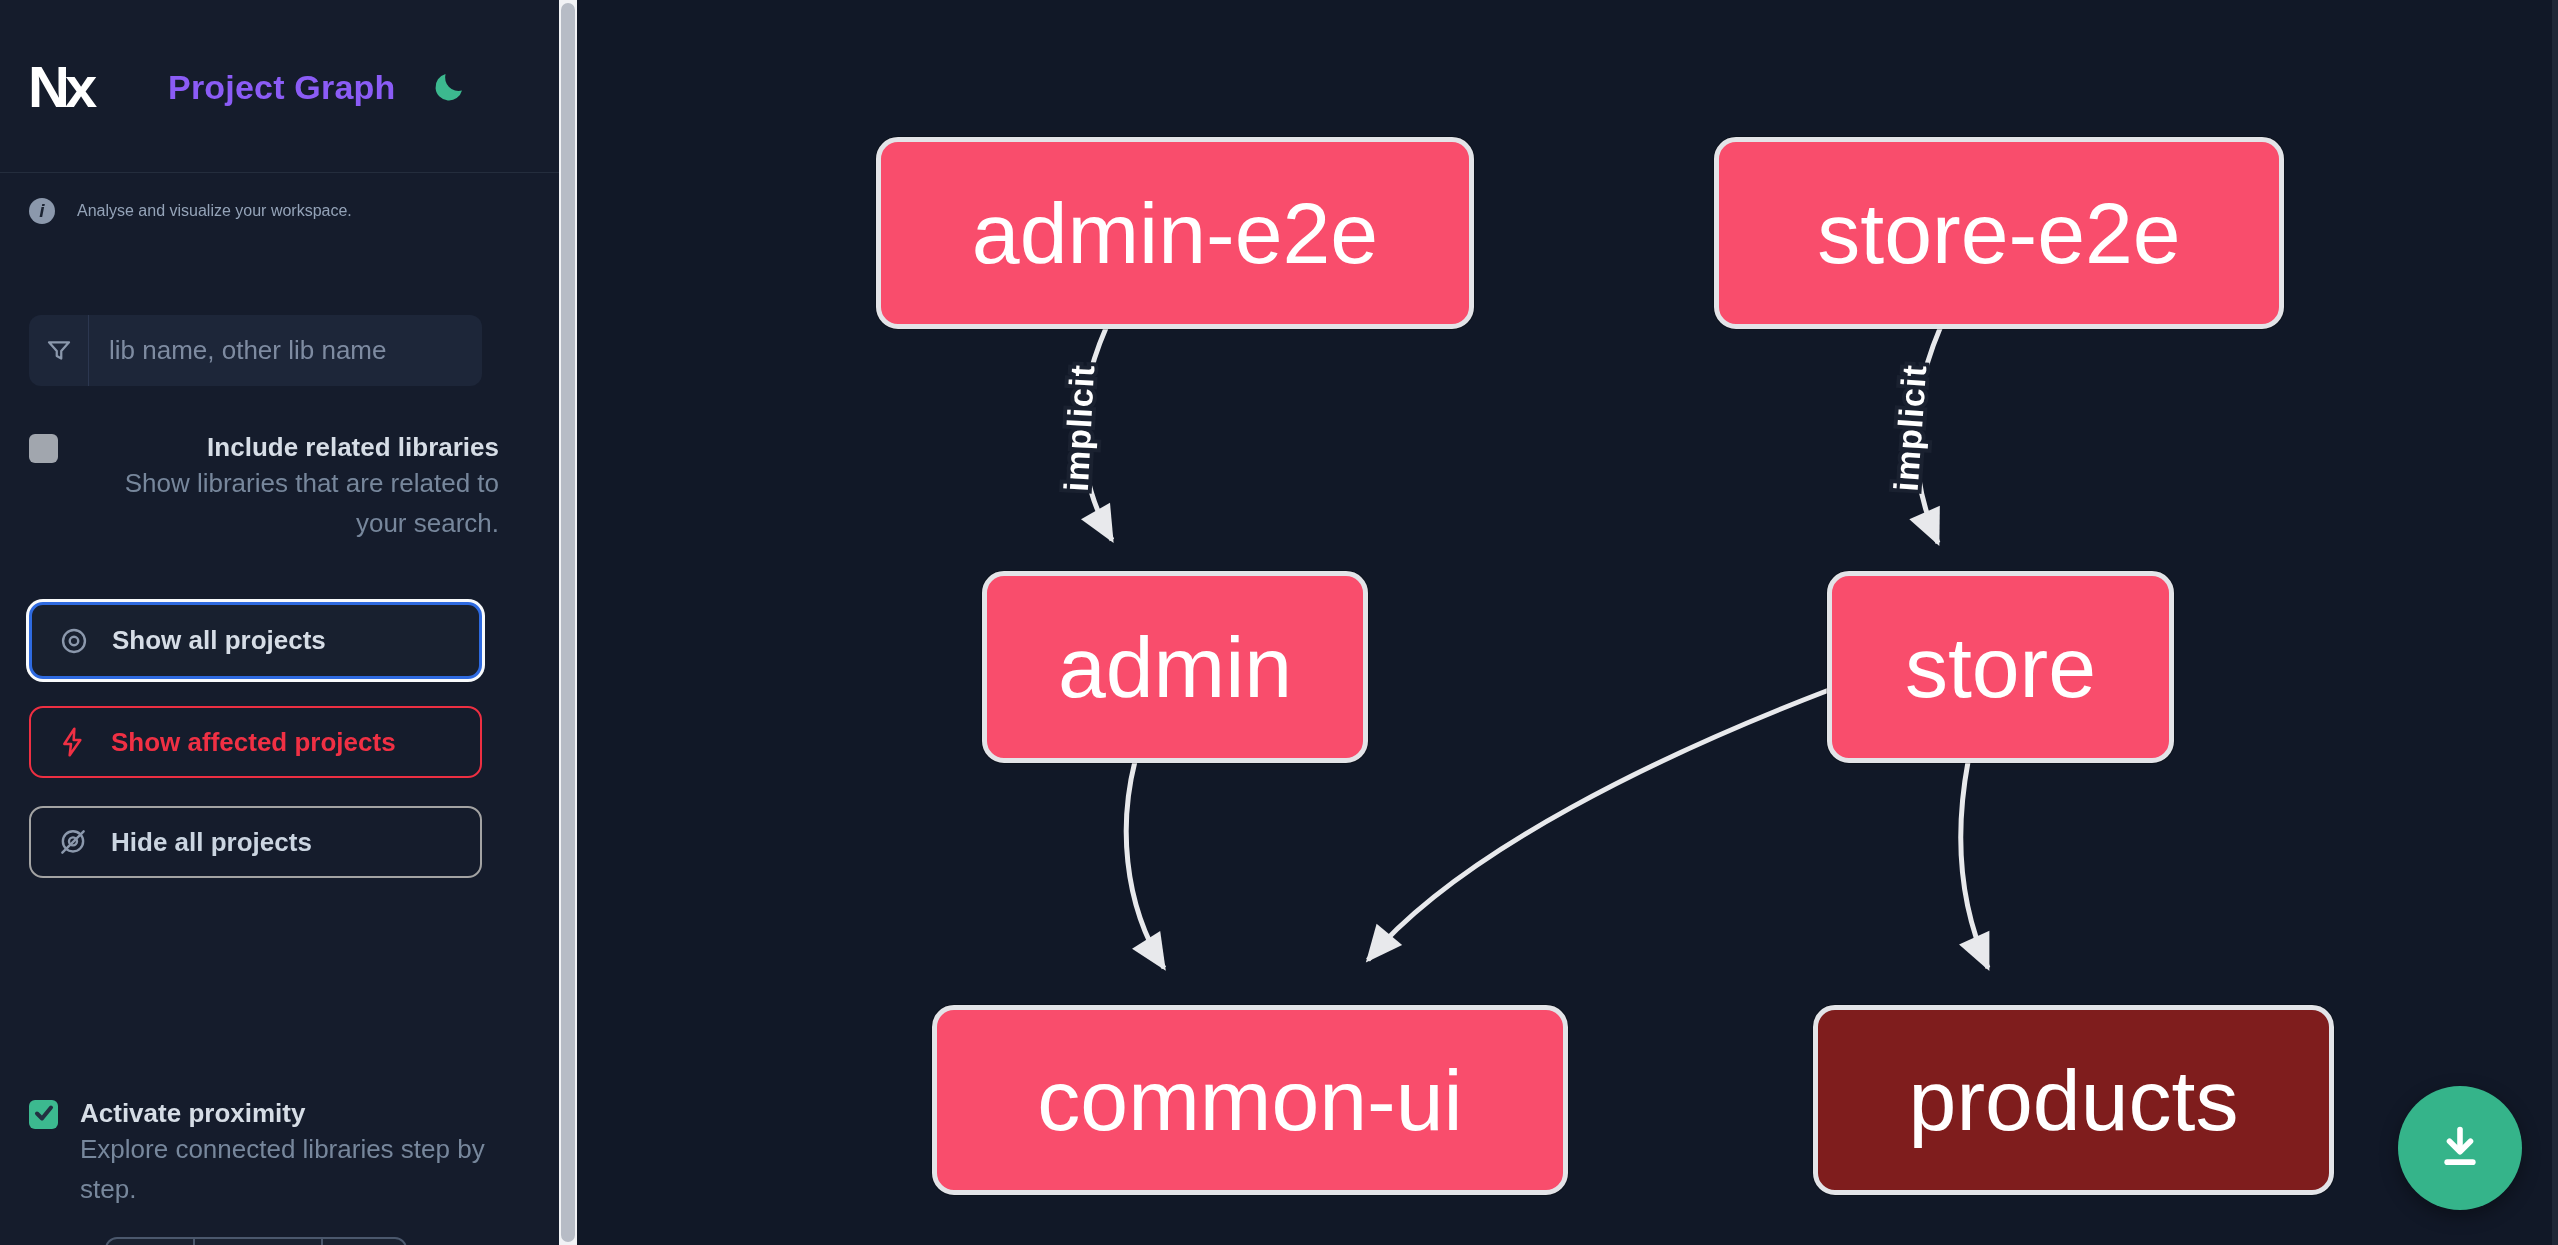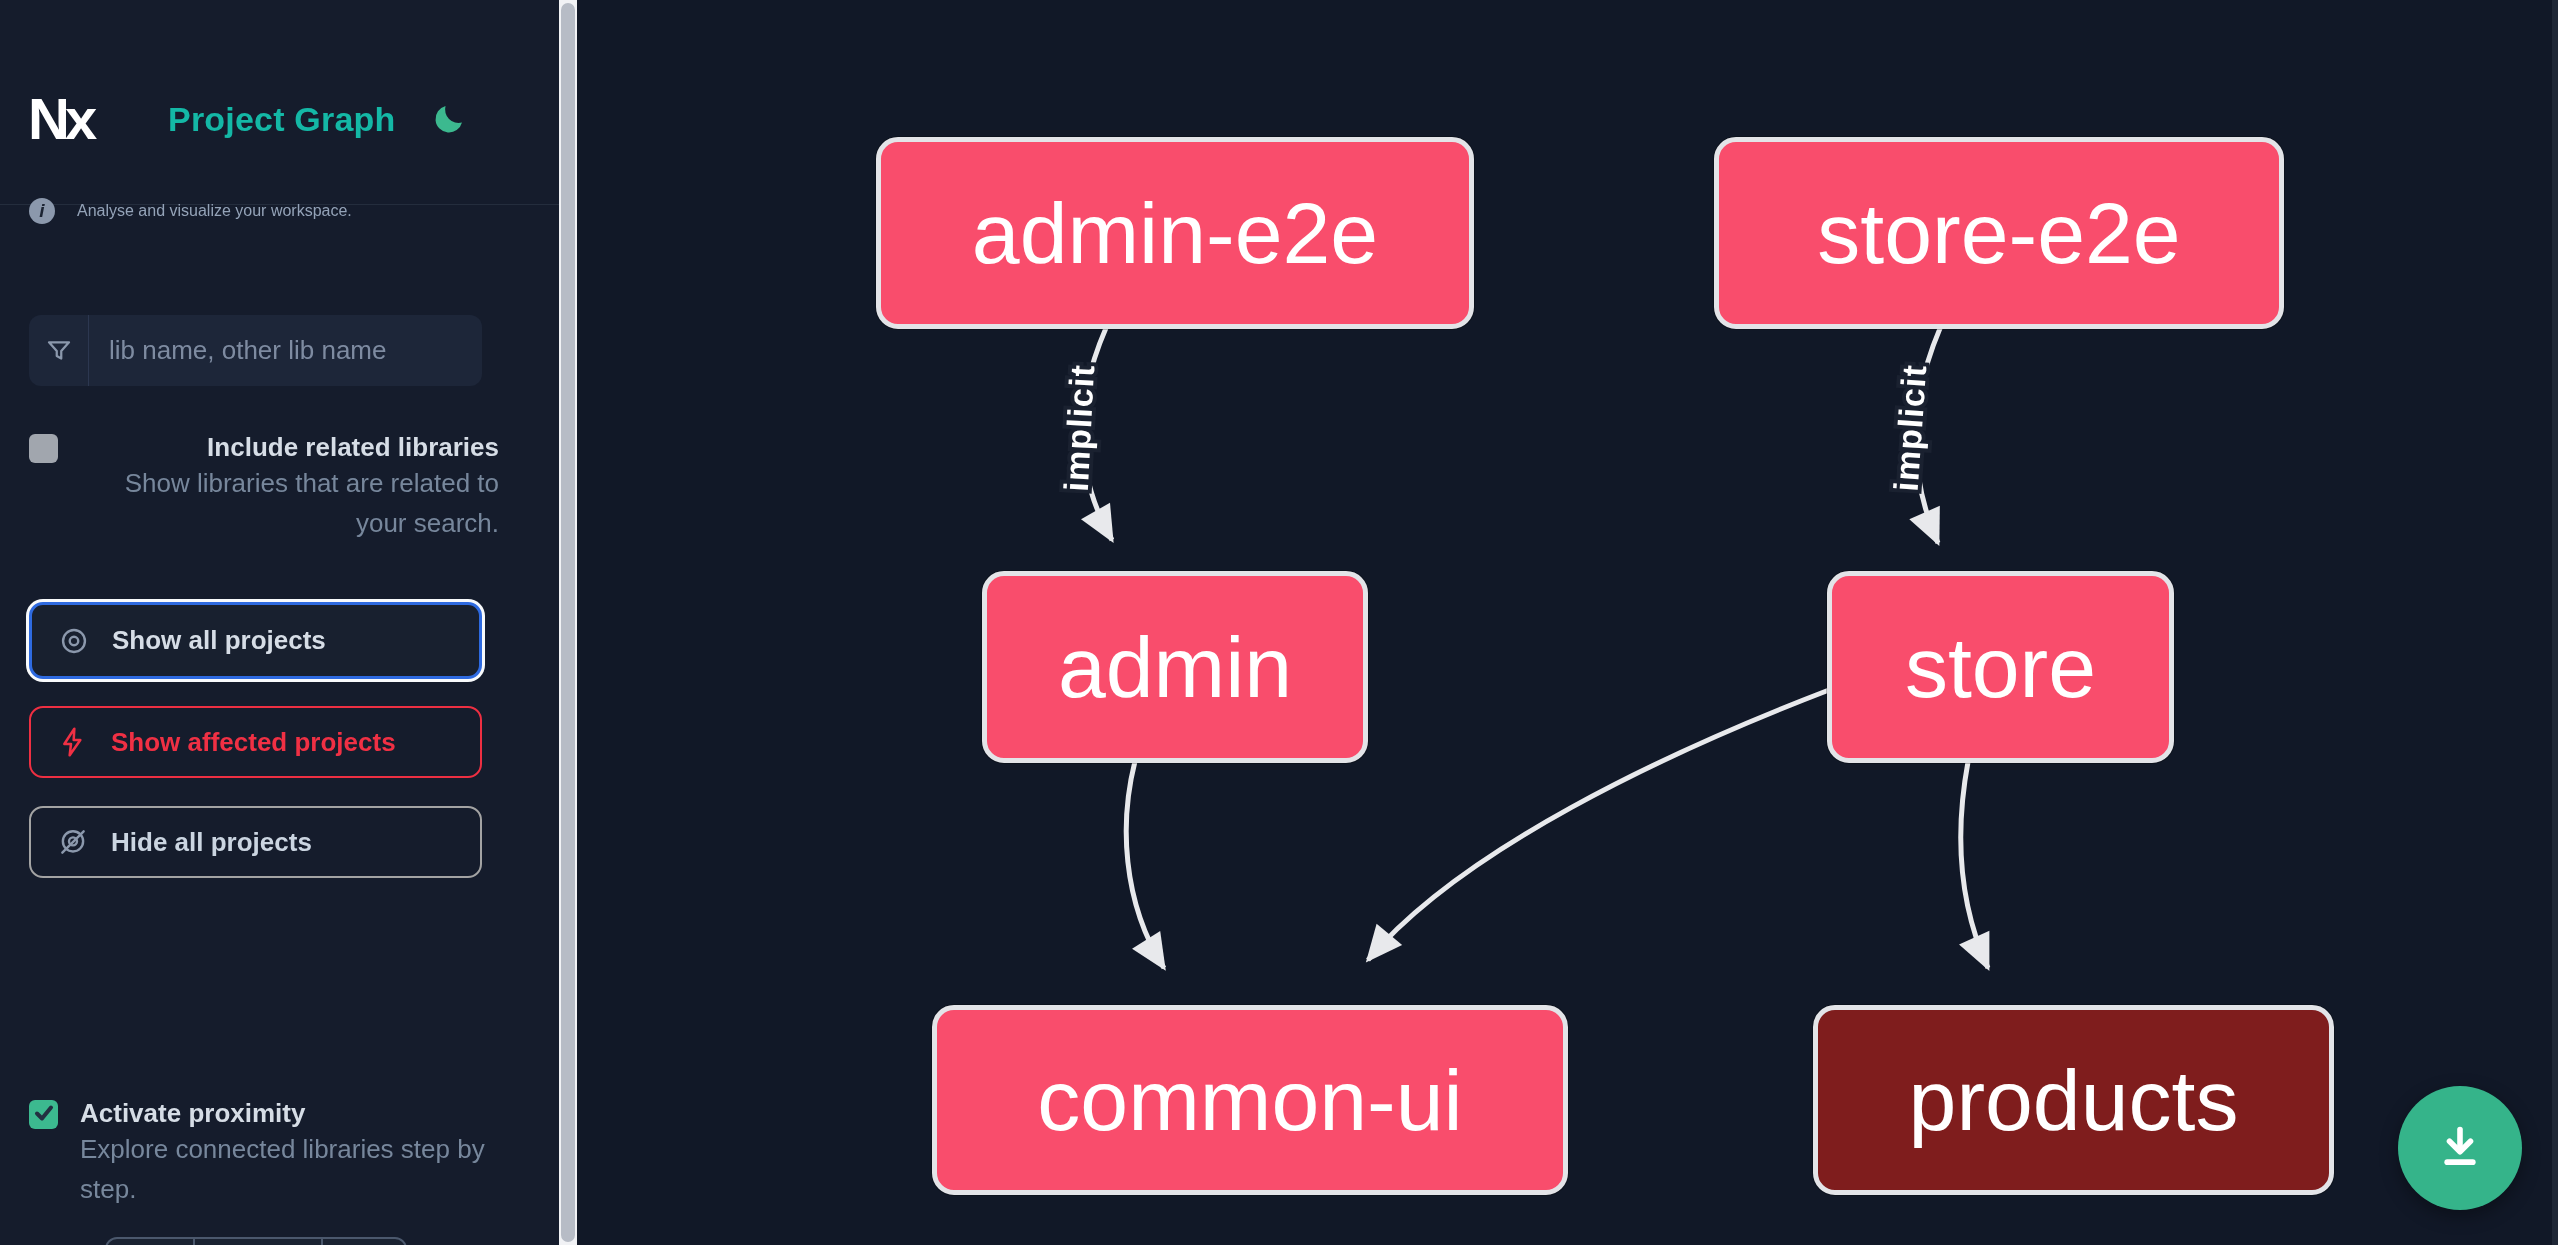--- a/index.html
+++ b/index.html
@@ -12,30 +12,29 @@
   .app { position: absolute; inset: 0; width: 2558px; height: 1245px; }
 
   
   .sidebar {
     position: absolute; left: 0; top: 0; width: 559px; height: 1245px;
     background: #151c2c; overflow: hidden;
   }
   .sidebar-header {
     position: absolute; left: 0; top: 0; width: 559px; height: 173px;
     border-bottom: 1px solid #242d3d;
-    margin-top: 32px;
   }
   .logo {
     position: absolute; left: 28px; top: 54px; width: 72px; height: 64px;
     color: #ffffff; font-weight: 800; font-size: 58px; letter-spacing: -5px;
     display: flex; align-items: center;
   }
   .app-title {
     position: absolute; left: 168px; top: 68px;
-    color: #14b8a6; font-size: 34px; font-weight: 700; letter-spacing: 0.2px;
+    color: #8b5cf6; font-size: 34px; font-weight: 700; letter-spacing: 0.2px;
   }
   .moon-btn {
     position: absolute; left: 430px; top: 68px; width: 38px; height: 38px;
     background: none; border: none; cursor: pointer; padding: 0;
   }
 
   .info-row {
     position: absolute; left: 29px; top: 198px; width: 500px;
     display: flex; align-items: center; gap: 22px;
   }

